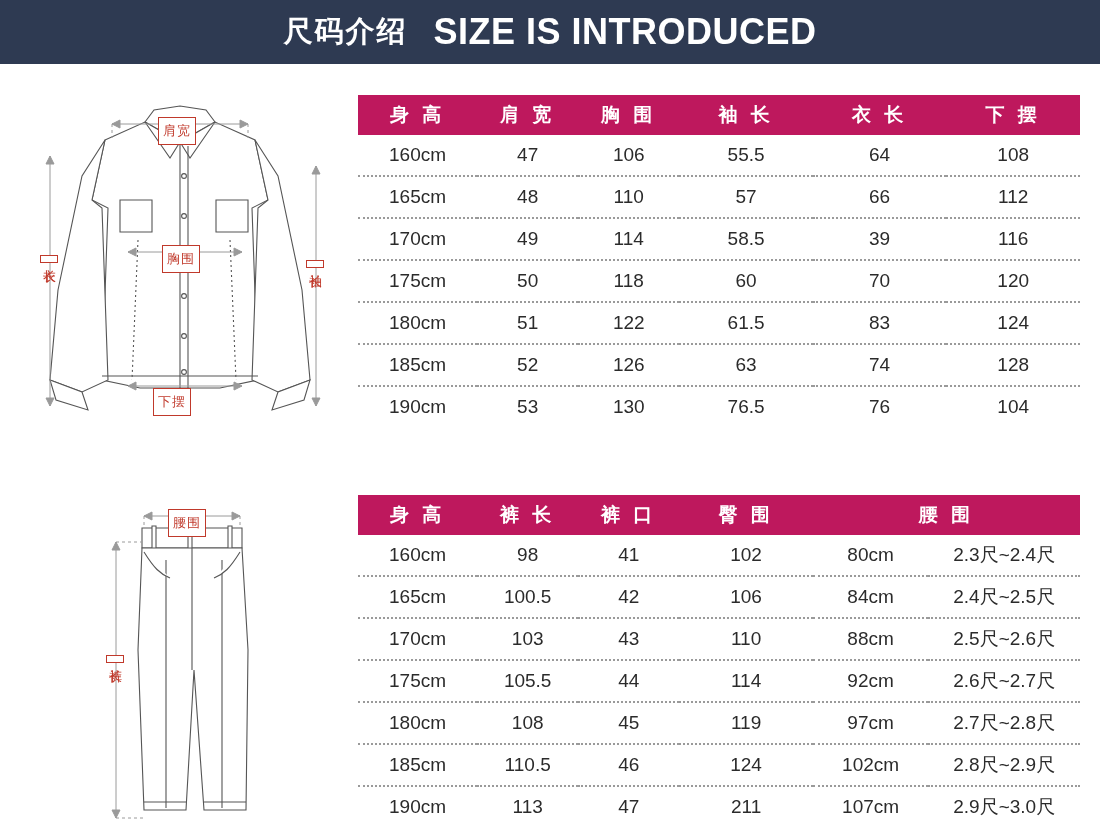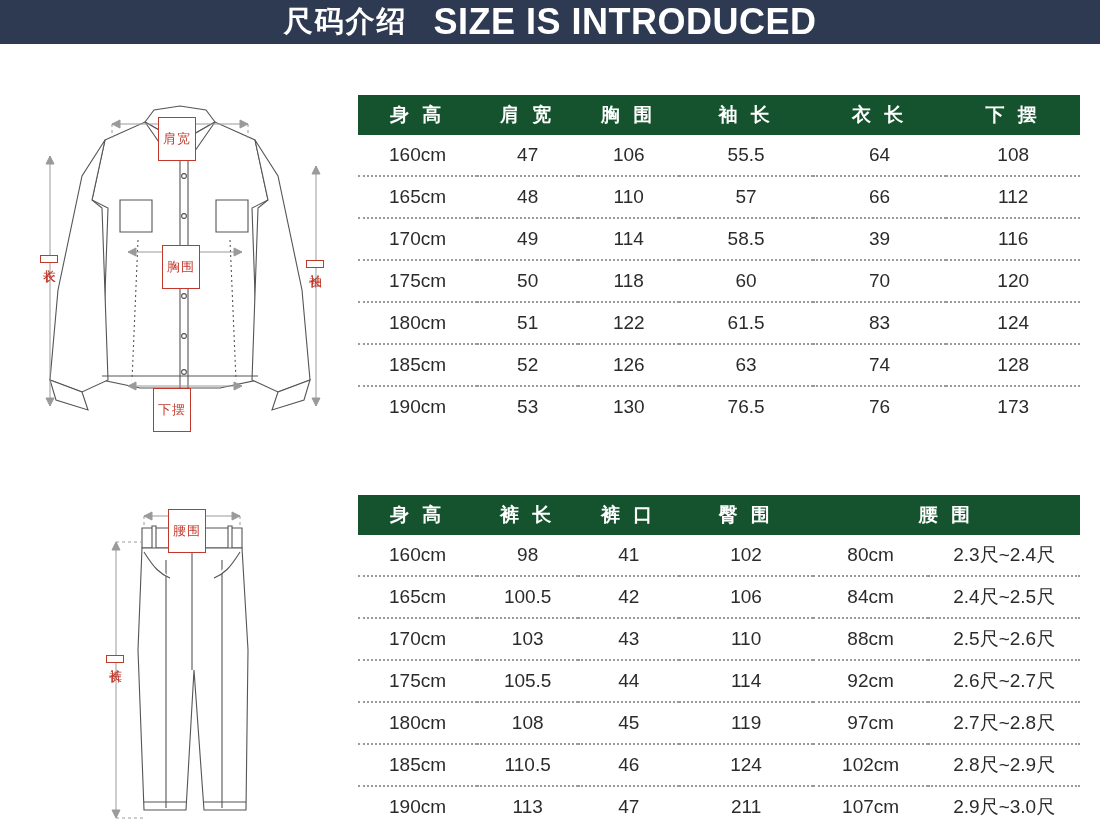--- a/index.html
+++ b/index.html
@@ -11,21 +11,21 @@
     width: 1100px;
     height: 837px;
     font-family: "Liberation Sans", sans-serif;
     color: #222;
     position: relative;
     overflow: hidden;
   }
 
   
   .header {
-    height: 44px;
+    height: 64px;
     background: #2e3a52;
     display: flex;
     align-items: center;
     justify-content: center;
     gap: 26px;
   }
   .header .cn {
     color: #ffffff;
     font-size: 29px;
     font-weight: bold;
@@ -44,21 +44,21 @@
     position: absolute;
   }
 
   
   table.size-table {
     border-collapse: collapse;
     width: 100%;
     table-layout: fixed;
   }
   table.size-table thead th {
-    background: #14532d;
+    background: #be185d;
     color: #ffffff;
     font-size: 19px;
     font-weight: bold;
     letter-spacing: 4px;
     height: 38px;
     text-align: center;
     border: none;
   }
   table.size-table tbody td {
     font-size: 19px;
@@ -72,21 +72,21 @@
     border-bottom: none;
   }
 
   
   .lbl {
     position: absolute;
     border: 1px solid #c0392b;
     color: #c0392b;
     background: #ffffff;
     font-size: 13px;
-    padding: 14px 4px;
+    padding: 6px 4px;
     white-space: nowrap;
     line-height: 14px;
     letter-spacing: 1px;
   }
   .lbl.vert {
     writing-mode: vertical-rl;
     text-orientation: upright;
     letter-spacing: 0px;
     padding: 3px 1px;
   }
@@ -237,21 +237,21 @@
         <td>63</td>
         <td>74</td>
         <td>128</td>
       </tr>
       <tr>
         <td>190cm</td>
         <td>53</td>
         <td>130</td>
         <td>76.5</td>
         <td>76</td>
-        <td>173</td>
+        <td>104</td>
       </tr>
     </tbody>
   </table>
 </div>
 
 <div class="figure-area" style="left:20px; top:470px; width:320px; height:360px;">
   <svg width="320" height="360" viewBox="0 0 320 360">
     <g stroke="#555" stroke-width="1.1" fill="#fff">
 
       <path d="M122,58 L222,58 L222,78 L122,78 Z"></path>

